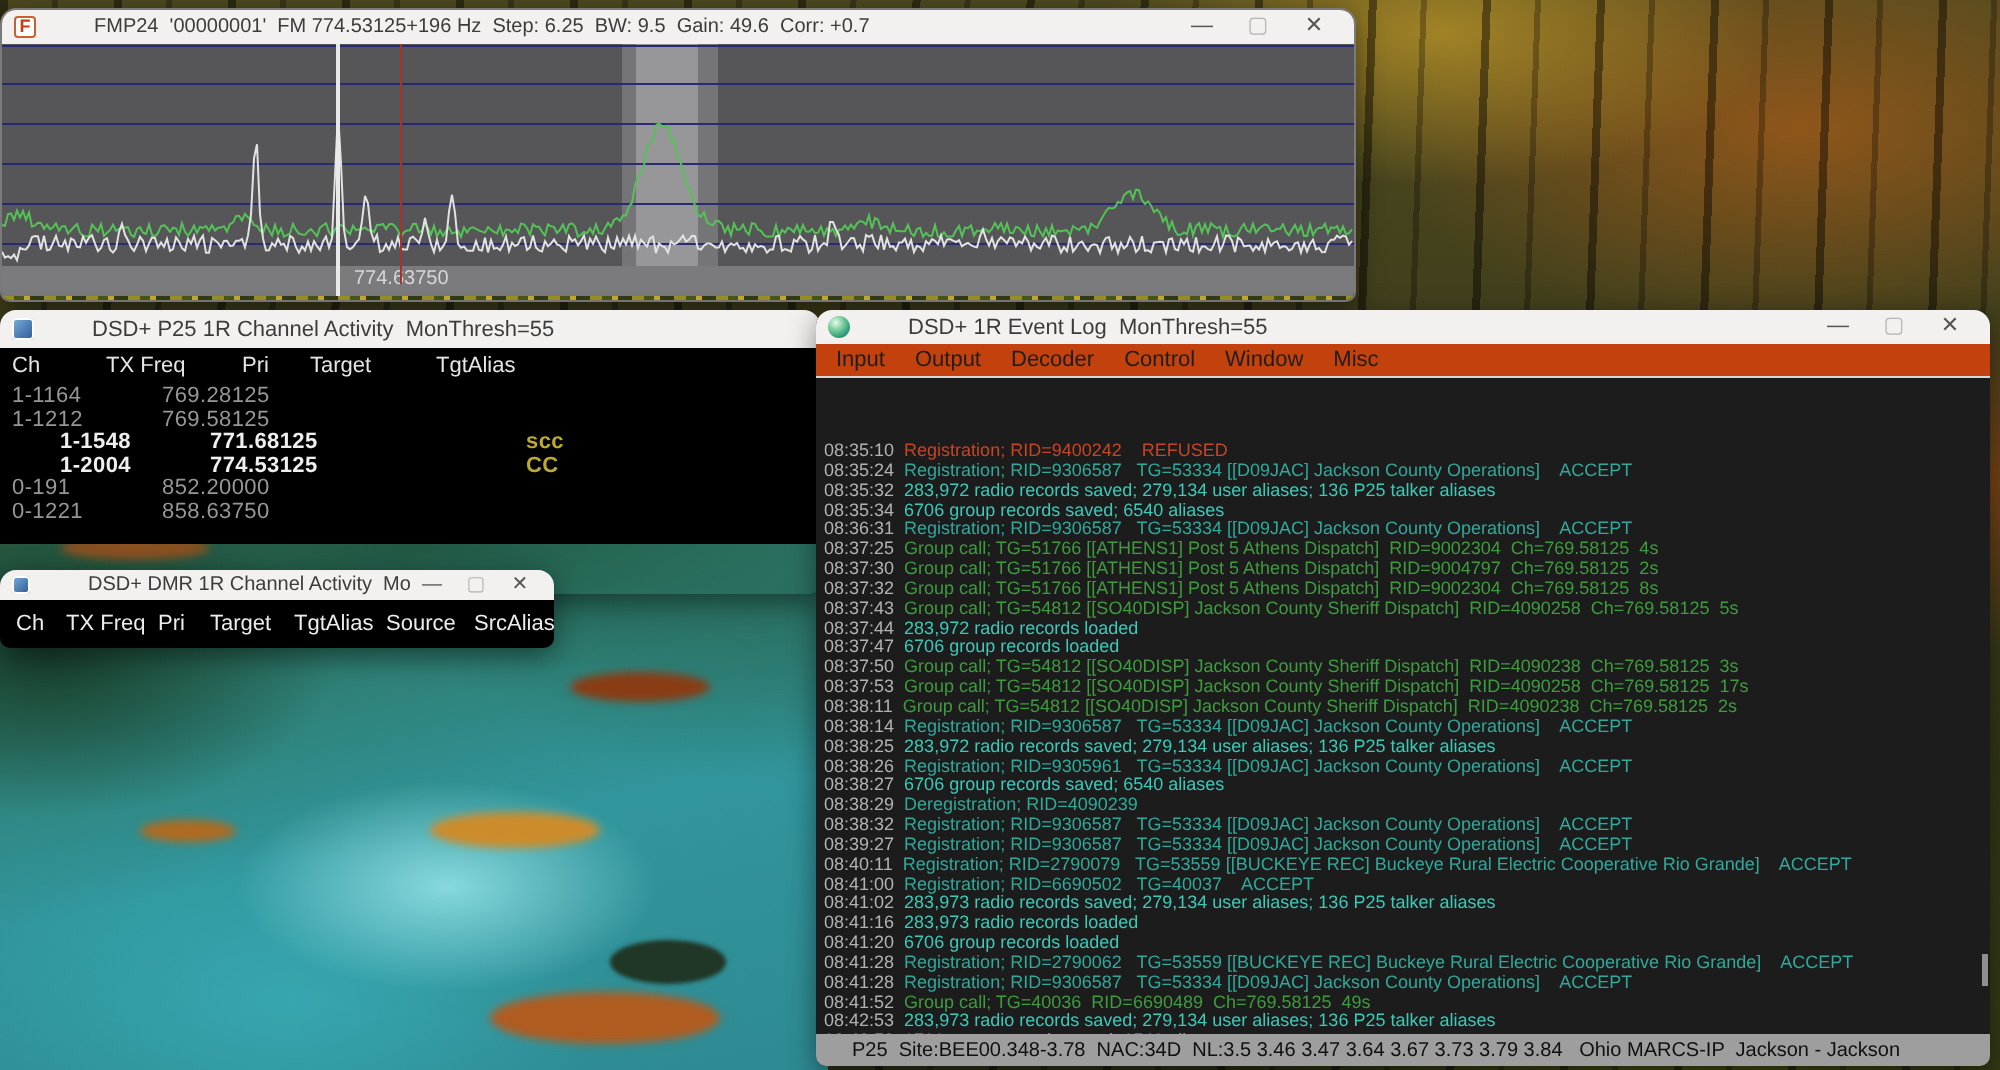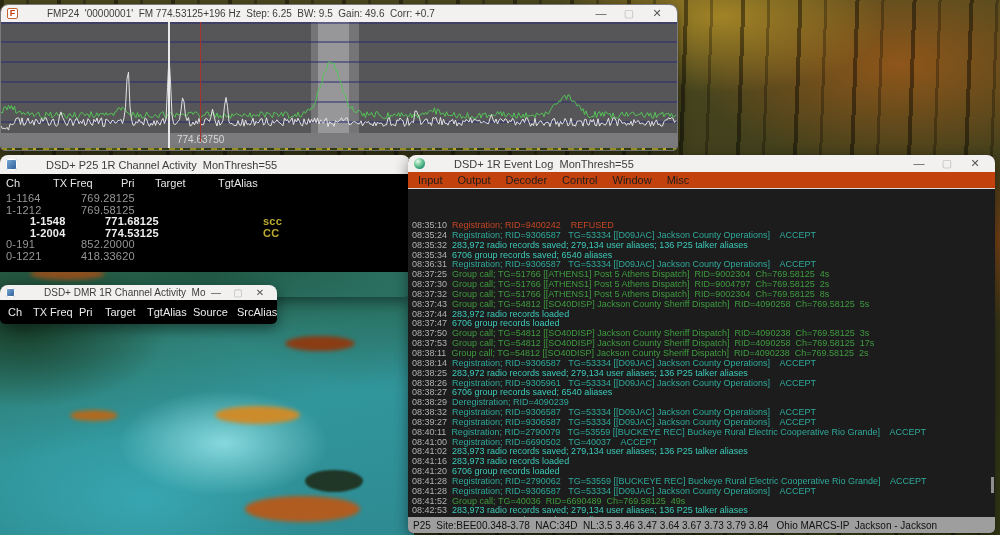--- a/index.html
+++ b/index.html
@@ -85,21 +85,21 @@
   #logarea { position:relative; height:328px; padding:2px 0 0 4px; overflow:hidden;
              font-size:9px; white-space:pre; }
   .logline { height:9.85px; line-height:9.85px; }
   .lt { color:#b2b2b2; }
   .t-refused { color:#c54524; }
   .t-reg     { color:#2fa99a; }
   .t-rec     { color:#3cc9b8; }
   .t-group   { color:#3f9b3f; }
   .scroll-tick { position:absolute; right:1px; top:288px; width:3px; height:16px; background:#8f8f8f; }
   #statusbar { display:flex; align-items:center; background:#9e9e9e; height:16px;
-               font-size:10px; color:#101010; padding-left:5px; white-space:pre; }
+               font-size:10px; color:#101010; padding-left:18px; white-space:pre; }
 </style>
 </head>
 <body>
 
 <div id="desktop">
   <div id="bg-forest" class="abs"></div>
   <div id="bg-lake" class="abs">
     <div class="leaf" style="left:285px;top:88px;width:70px;height:15px;background:#8a3c14;"></div>
     <div class="leaf" style="left:215px;top:158px;width:85px;height:18px;background:#cc8c2c;"></div>
     <div class="leaf" style="left:70px;top:162px;width:48px;height:11px;background:#b06a20;"></div>
@@ -184,21 +184,21 @@
           </div>
           <div class="chan-grid chan-row">
             <span>0-191</span>
             <span>852.20000</span>
             <span></span>
             <span></span>
             <span></span>
           </div>
           <div class="chan-grid chan-row">
             <span>0-1221</span>
-            <span>418.33620</span>
+            <span>858.63750</span>
             <span></span>
             <span></span>
             <span></span>
           </div>
         </div>
     </div>
   </div>
 
   <div id="win-dmr" class="win">
     <div class="titlebar">

